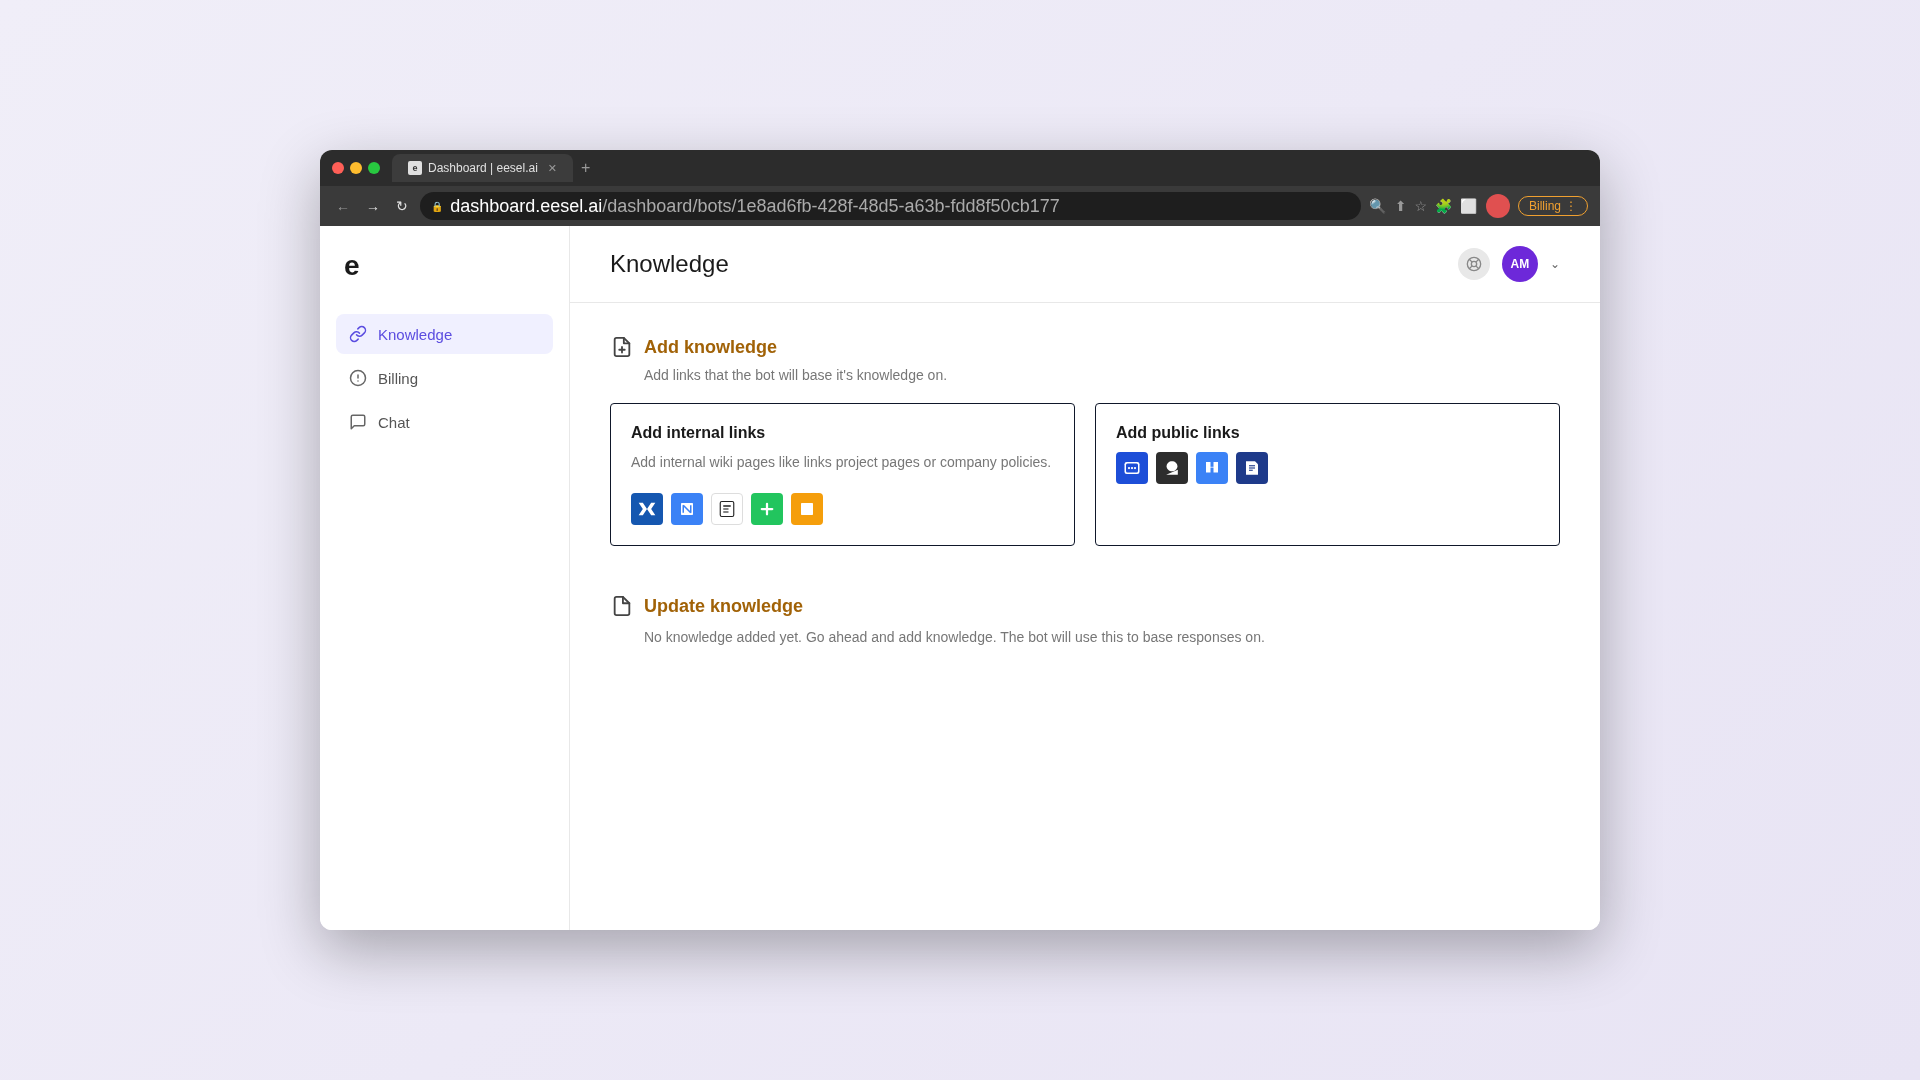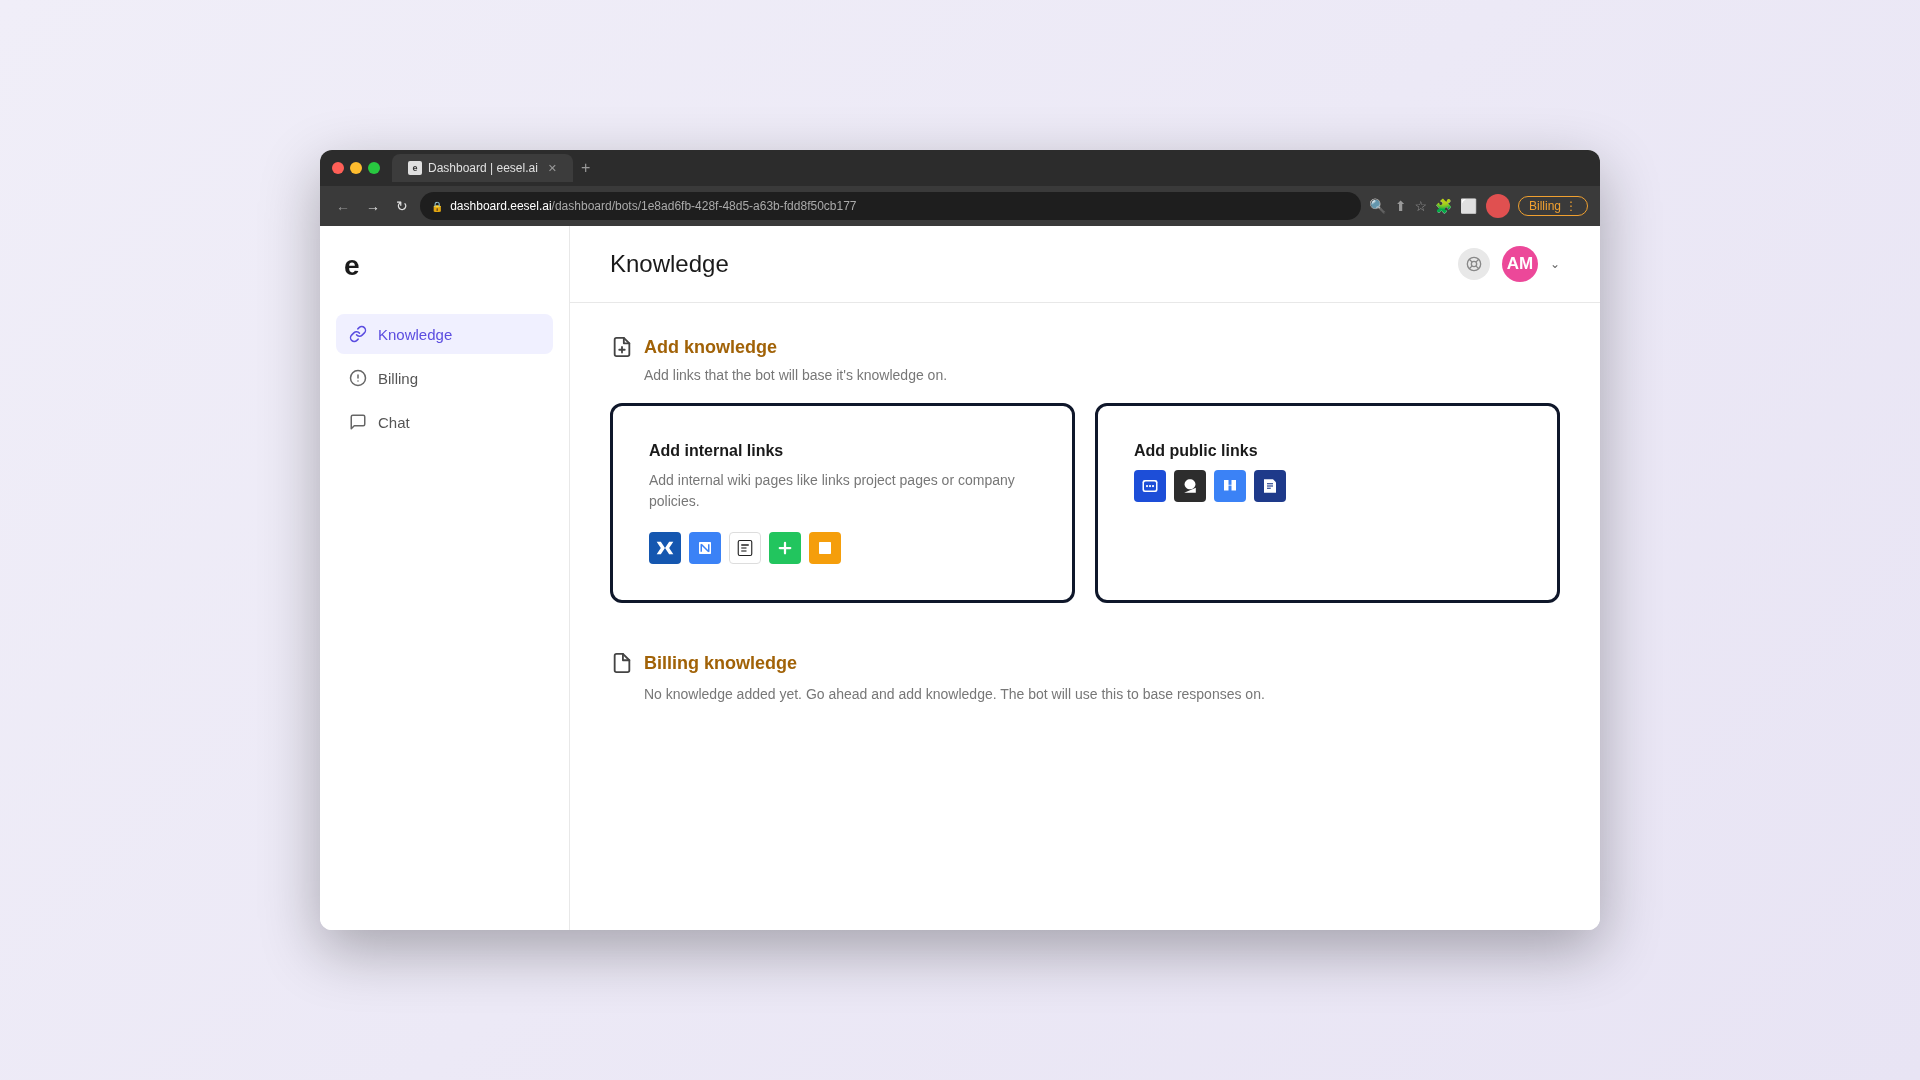--- a/index.html
+++ b/index.html
@@ -109,21 +109,21 @@
       border-radius: 20px;
       height: 28px;
       display: flex;
       align-items: center;
       padding: 0 12px;
       gap: 6px;
     }
     .lock-icon { color: #aaa; font-size: 10px; }
     .address-text {
       color: #d0d0d0;
-      font-size: 12px;
+      font-size: 18px;
       flex: 1;
     }
     .address-text span { color: #ffffff; }
     .toolbar-actions {
       display: flex;
       align-items: center;
       gap: 8px;
     }
     .toolbar-icon {
       color: #999;
@@ -230,26 +230,26 @@
       align-items: center;
       justify-content: center;
       cursor: pointer;
       color: #666;
       font-size: 14px;
     }
     .avatar {
       width: 36px;
       height: 36px;
       border-radius: 50%;
-      background: #ec4899;
+      background: #6d28d9;
       display: flex;
       align-items: center;
       justify-content: center;
       color: white;
-      font-size: 17px;
+      font-size: 12px;
       font-weight: 600;
       cursor: pointer;
     }
     .avatar-chevron {
       color: #666;
       font-size: 12px;
       cursor: pointer;
     }
 
     .page-body {
@@ -284,23 +284,23 @@
     }
 
     
     .cards-row {
       display: flex;
       gap: 20px;
       margin-bottom: 40px;
     }
     .knowledge-card {
       flex: 1;
-      border: 3px solid #0f172a;
-      border-radius: 12px;
-      padding: 36px;
+      border: 1px solid #0f172a;
+      border-radius: 4px;
+      padding: 20px;
       cursor: pointer;
       transition: box-shadow 0.2s;
     }
     .card-title {
       font-size: 16px;
       font-weight: 600;
       color: #1a1a1a;
       margin-bottom: 10px;
     }
     .card-desc {
@@ -548,21 +548,21 @@
         </div>
 
         <div class="current-section">
           <div class="section-header">
             <div class="section-icon">
               <svg width="22" height="22" viewBox="0 0 24 24" fill="none" stroke="#444" stroke-width="2" stroke-linecap="round" stroke-linejoin="round">
                 <path d="M13 2H6a2 2 0 0 0-2 2v16a2 2 0 0 0 2 2h12a2 2 0 0 0 2-2V9z"></path>
                 <polyline points="13 2 13 9 20 9"></polyline>
               </svg>
             </div>
-            <span class="section-title">Billing knowledge</span>
+            <span class="section-title">Update knowledge</span>
           </div>
           <p class="current-desc">No knowledge added yet. Go ahead and add knowledge. The bot will use this to base responses on.</p>
         </div>
 
       </div>
     </div>
   </div>
 </div>
 
 </body></html>

